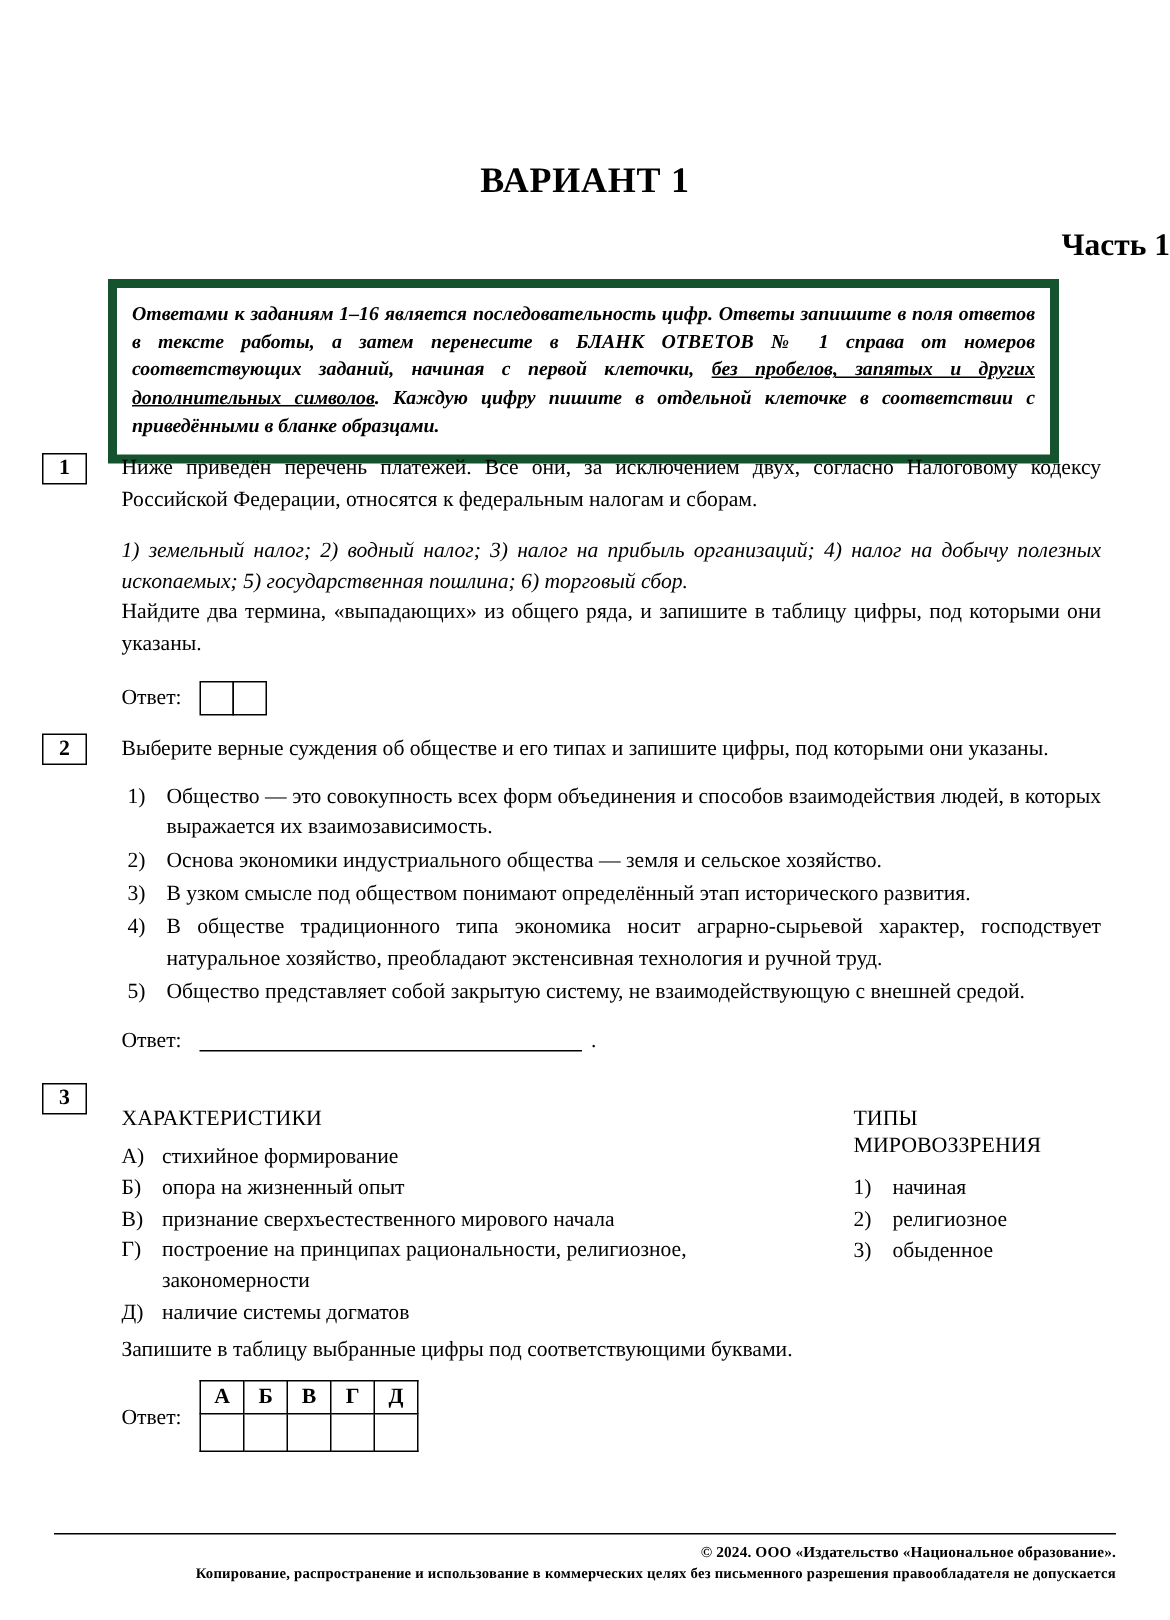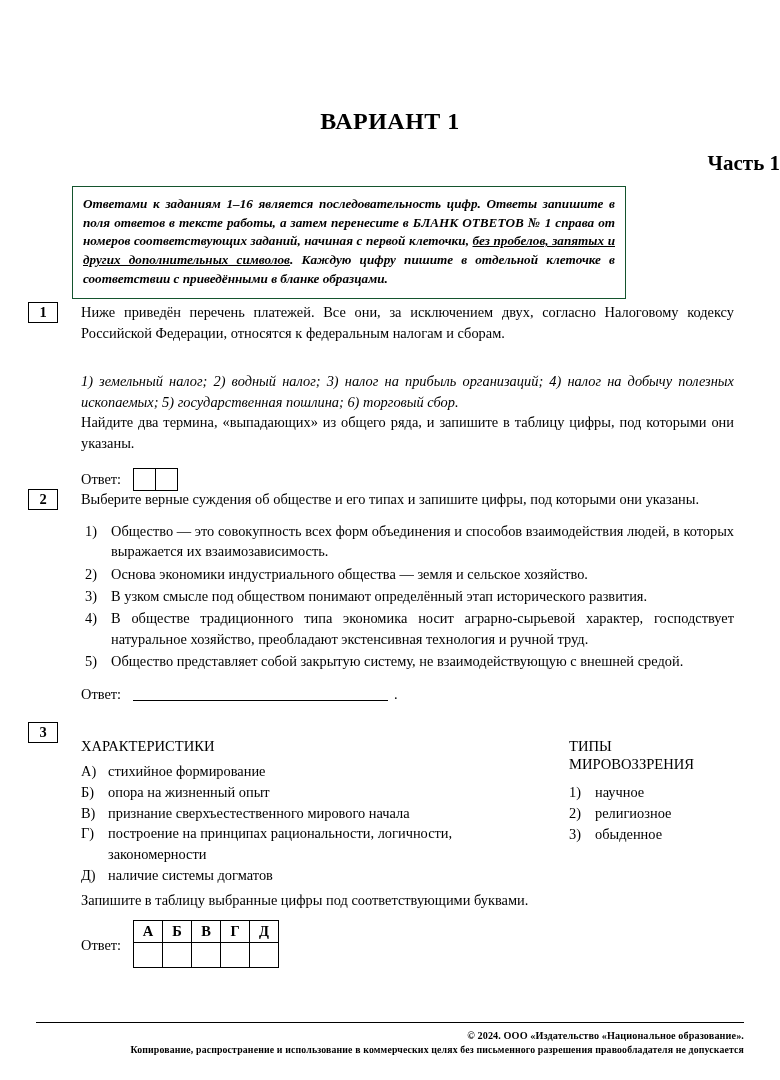--- a/index.html
+++ b/index.html
@@ -40,22 +40,22 @@
     margin: 0;
     padding-top: 18px;
     line-height: 1.1;
   }
 
   
   .instruction-box {
     position: absolute;
     left: 72px;
     top: 186px;
-    width: 554px;
-    border: 1px solid #14532d;
+    width: 634px;
+    border: 6px solid #14532d;
     box-sizing: border-box;
     padding: 8px 10px 9px 10px;
   }
   .instruction-text {
     font-size: 13.2px;
     font-style: italic;
     font-weight: bold;
     line-height: 1.42;
     text-align: justify;
     margin: 0;
@@ -90,21 +90,21 @@
   }
   .p {
     font-size: 14.4px;
     line-height: 1.43;
     text-align: justify;
     margin: 0 0 0 0;
     hyphens: none;
   }
   .p.italic {
     font-style: italic;
-    margin-top: 28px;
+    margin-top: 14px;
   }
   .p.spaced { }
 
   
   .stmt-list {
     list-style: none;
     margin: 11px 0 0 0;
     padding: 0;
   }
   .stmt-list li {
@@ -297,29 +297,29 @@
     <div class="task-num">3</div>
     <div class="task-body">
 
       <div class="match-wrap">
         <div class="col-left">
           <p class="col-head">ХАРАКТЕРИСТИКИ</p>
           <ul class="match-list">
             <li><span class="marker">А)</span><span>стихийное формирование</span></li>
             <li><span class="marker">Б)</span><span>опора на жизненный опыт</span></li>
             <li><span class="marker">В)</span><span>признание сверхъестественного мирового начала</span></li>
-            <li><span class="marker">Г)</span><span>построение на принципах рациональности, логичности, закономерности</span></li>
+            <li><span class="marker">Г)</span><span>построение на принципах рациональности, религиозное, закономерности</span></li>
             <li><span class="marker">Д)</span><span>наличие системы догматов</span></li>
           </ul>
         </div>
 
         <div class="col-right">
           <p class="col-head"><span>ТИПЫ</span><br><span>МИРОВОЗЗРЕНИЯ</span></p>
           <ul class="match-list">
-            <li><span class="marker">1)</span><span>научное</span></li>
+            <li><span class="marker">1)</span><span>начиная</span></li>
             <li><span class="marker">2)</span><span>религиозное</span></li>
             <li><span class="marker">3)</span><span>обыденное</span></li>
           </ul>
         </div>
       </div>
 
       <p class="p" style="margin-top:4px;">Запишите в таблицу выбранные цифры под соответствующими буквами.</p>
 
       <div class="grid-row">
         <span class="grid-label">Ответ:</span>

